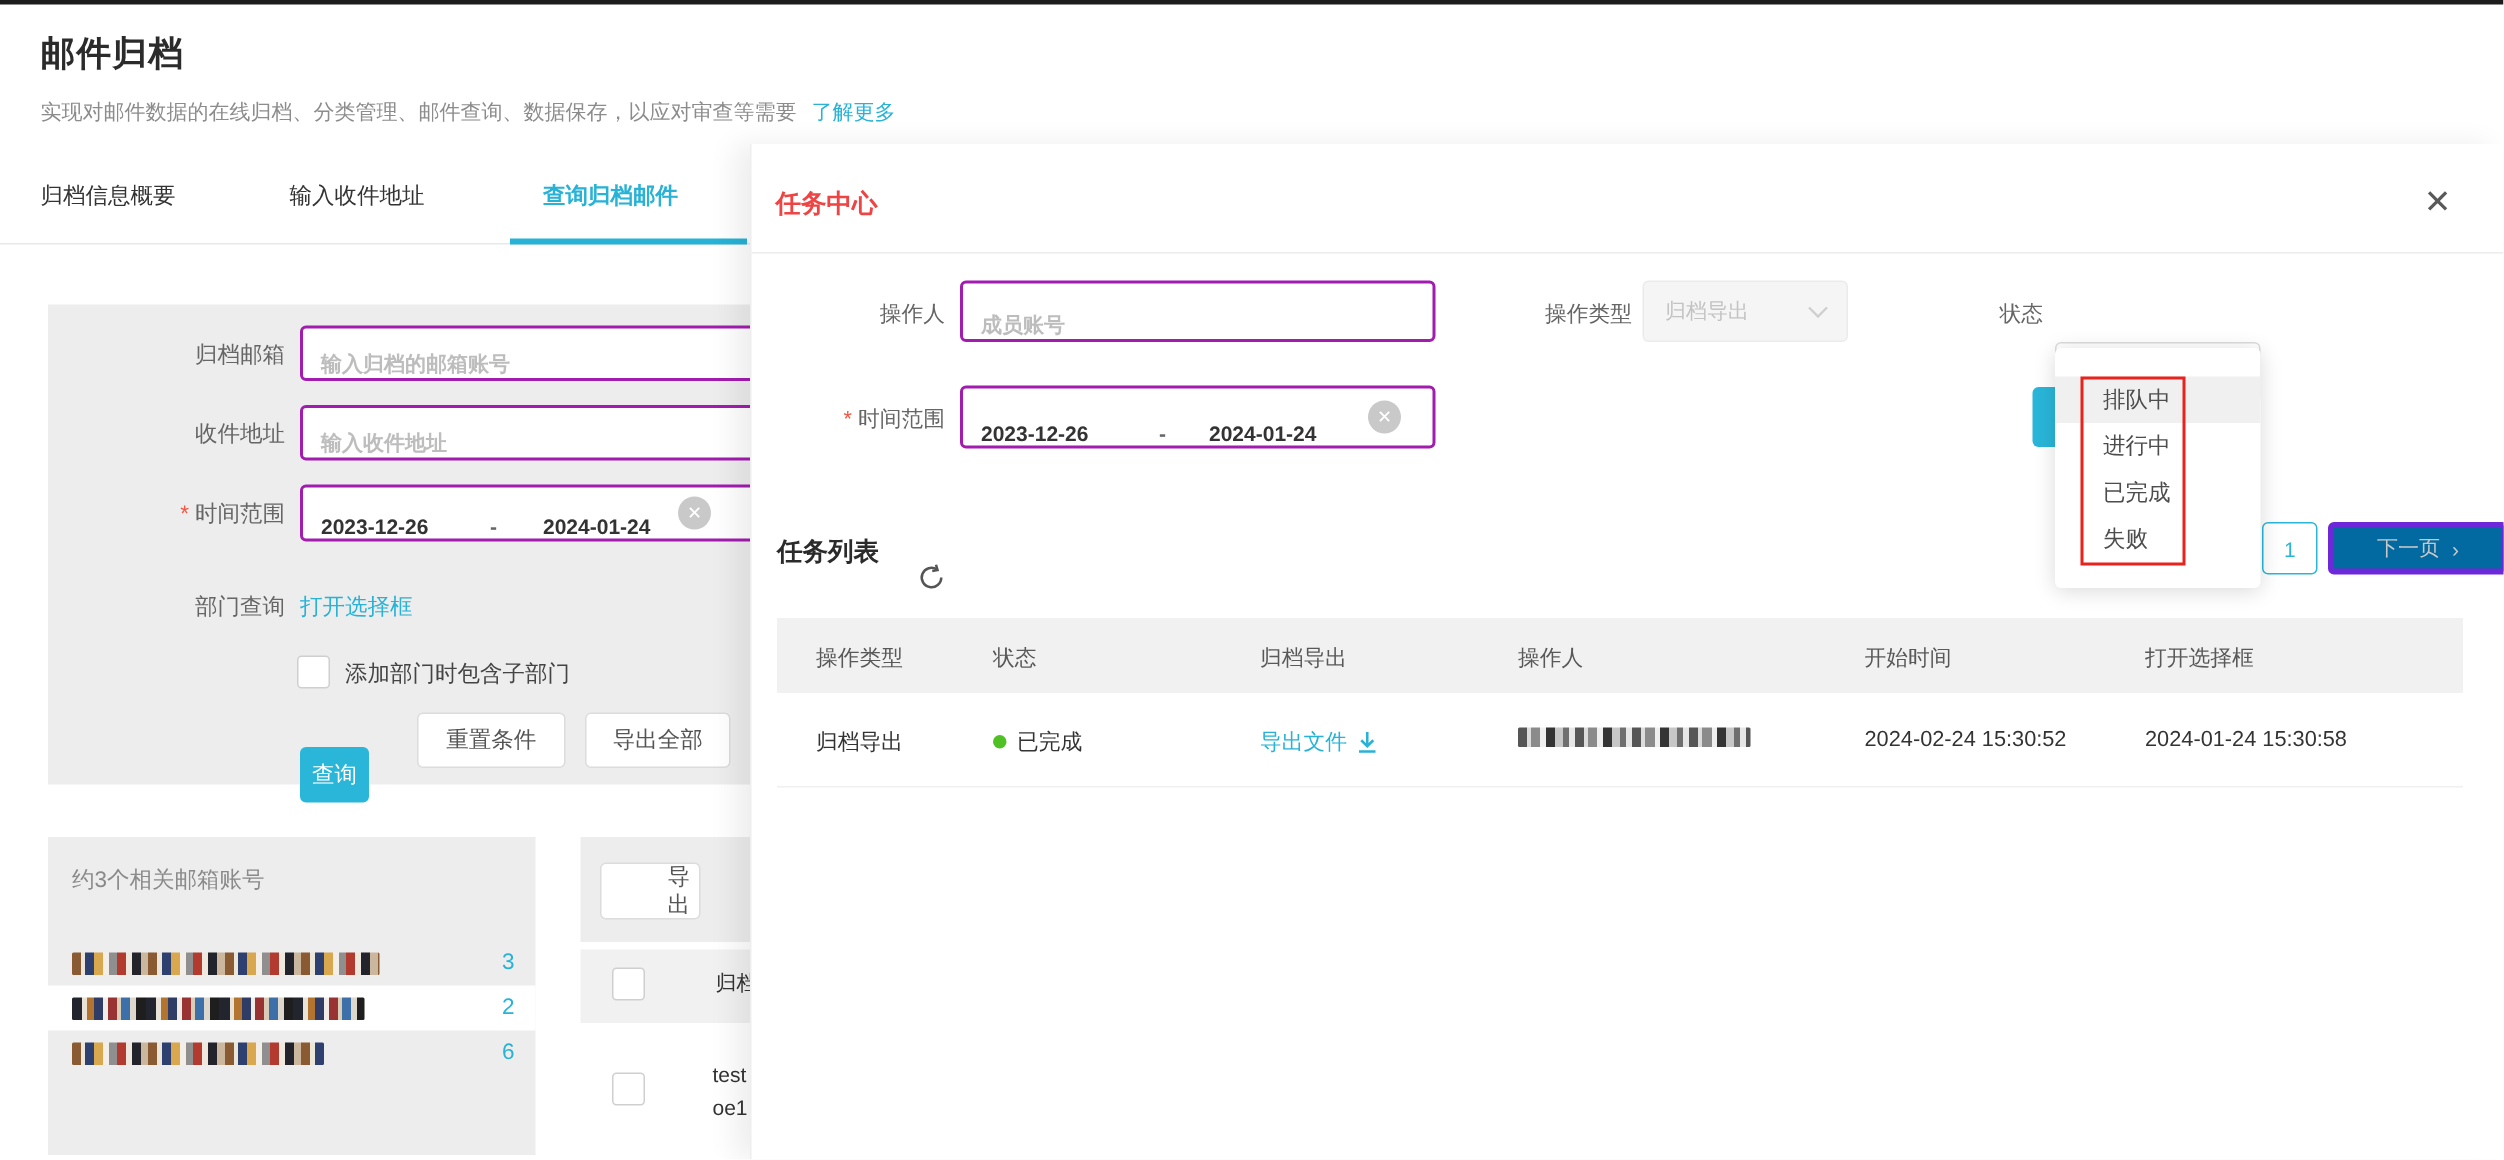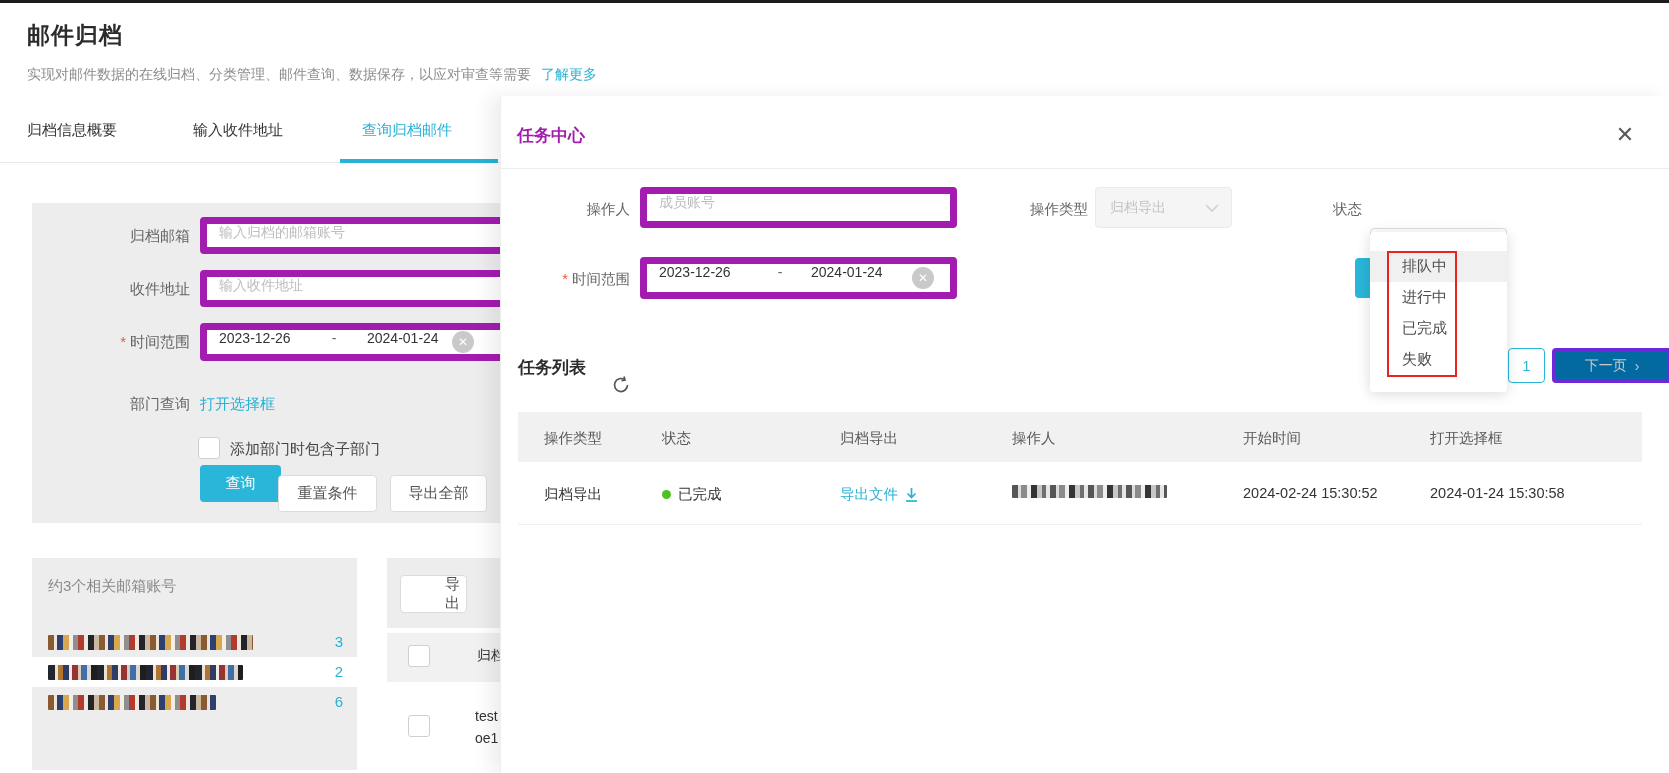--- a/index.html
+++ b/index.html
@@ -10,29 +10,29 @@
   
   .topbar { left:0; top:0; width:1669px; height:3px; background:#1c1c1c; }
   .page-title { left:27px; top:20px; font-size:23px; font-weight:600; color:#2b2b2b; letter-spacing:1px; }
   .page-sub { left:27px; top:66px; font-size:14px; color:#8c8c8c; }
   .link { color:#27b2d6; cursor:pointer; }
   .page-sub .link { margin-left:10px; }
 
   
   .tabstrip { left:0; top:96px; width:1669px; height:67px; background:#fff; border-bottom:1px solid #e8e8e8; }
   .tab { top:121px; font-size:15px; color:#333; cursor:pointer; }
-  .tab.active { color:#27b2d6; }
+  .tab.active { color:#27b2d6;font-weight:bold; }
   .tab-underline { left:340px; top:159px; width:158px; height:4px; background:#27b2d6; }
 
   
   .form-panel { left:32px; top:203px; width:473px; height:320px; background:#ededed; }
   .f-label { width:130px; text-align:right; font-size:15px; color:#666; }
   .req { color:#f25643; margin-right:4px; }
-  .f-input { background:#fff; border:7px solid #a21caf; border-radius:4px; font-size:14px; color:#333;
-             display:flex; align-items:flex-start; padding:0 12px; }
+  .f-input { background:#fff; border:2px solid #a21caf; border-radius:4px; font-size:14px; color:#333;
+             display:flex; align-items:flex-end; padding:0 12px;font-weight:bold; }
   .placeholder { color:#bdbdbd; }
   .clear-icon { width:22px; height:22px; border-radius:50%; background:#c9c9c9; color:#fff;
                 display:flex; align-items:center; justify-content:center; font-size:12px; }
   .checkbox { width:22px; height:22px; background:#fff; border:1px solid #cfcfcf; border-radius:3px; }
   .btn { display:flex; align-items:center; justify-content:center; font-size:15px; border-radius:4px; cursor:pointer; }
   .btn-primary { background:#29b6d9; color:#fff; }
   .btn-plain { background:#fff; border:1px solid #dcdcdc; color:#555; }
 
   
   .rel-panel { left:32px; top:558px; width:325px; height:212px; background:#ededed; }
@@ -47,21 +47,21 @@
 
   
   .exp-block { left:387px; top:558px; width:118px; height:70px; background:#ededed; }
   .exp-btn { left:400px; top:575px; width:67px; height:38px; background:#fff; border:1px solid #dcdcdc; border-radius:4px;padding-left:44px; }
   .mid-header-row { left:387px; top:633px; width:118px; height:49px; background:#f1f1f1; }
   .mid-row-txt { font-size:14px; color:#333; }
 
   
   .overlay { left:500px; top:96px; width:1169px; height:677px; background:#fff;
              border-left:1px solid #eee; box-shadow:-10px 0 18px rgba(0,0,0,.07); }
-  .tc-title { left:517px; top:124px; font-size:17px; font-weight:700; color:#a21caf; }
+  .tc-title { left:517px; top:124px; font-size:17px; font-weight:700; color:#ef4444; }
   .tc-close { left:1610px; top:120px; font-size:22px; color:#595959; cursor:pointer; width:30px; height:30px;
               display:flex; align-items:center; justify-content:center; }
   .tc-divider { left:501px; top:168px; width:1168px; height:1px; background:#ececec; }
   .tc-label { font-size:14.5px; color:#666; text-align:right; }
   .select { border-radius:4px; font-size:14px; display:flex; align-items:center; padding:0 14px; position:relative; }
   .select .chev { position:absolute; right:12px; }
   .sel-normal { background:#fff; border:1px solid #dcdcdc; }
   .sel-disabled { background:#f5f5f5; border:1px solid #ebebeb; color:#c3c3c3; }
 
   
@@ -125,21 +125,21 @@
   <span style="margin-left:18px">2024-01-24</span>
 </div>
 <div class="abs clear-icon" style="left:452px; top:331px">✕</div>
 
 <div class="abs f-label" style="left:60px; top:395px">部门查询</div>
 <div class="abs link" style="left:200px; top:395px; font-size:15px">打开选择框</div>
 
 <div class="abs checkbox" style="left:198px; top:437px"></div>
 <div class="abs" style="left:230px; top:440px; font-size:15px; color:#444">添加部门时包含子部门</div>
 
-<div class="abs btn btn-primary" style="left:200px; top:465px; width:81px; height:37px">查询</div>
+<div class="abs btn btn-primary" style="left:200px; top:498px; width:46px; height:37px">查询</div>
 <div class="abs btn btn-plain" style="left:278px; top:475px; width:99px; height:37px">重置条件</div>
 <div class="abs btn btn-plain" style="left:390px; top:475px; width:97px; height:37px">导出全部</div>
 
 <div class="abs rel-panel"></div>
 <div class="abs rel-header">约3个相关邮箱账号</div>
 <div class="abs rel-row" style="top:627px">
   <span class="mosaic mosaic-a" style="width:205px"></span>
   <span class="rel-count">3</span>
 </div>
 <div class="abs rel-row white" style="top:657px">

